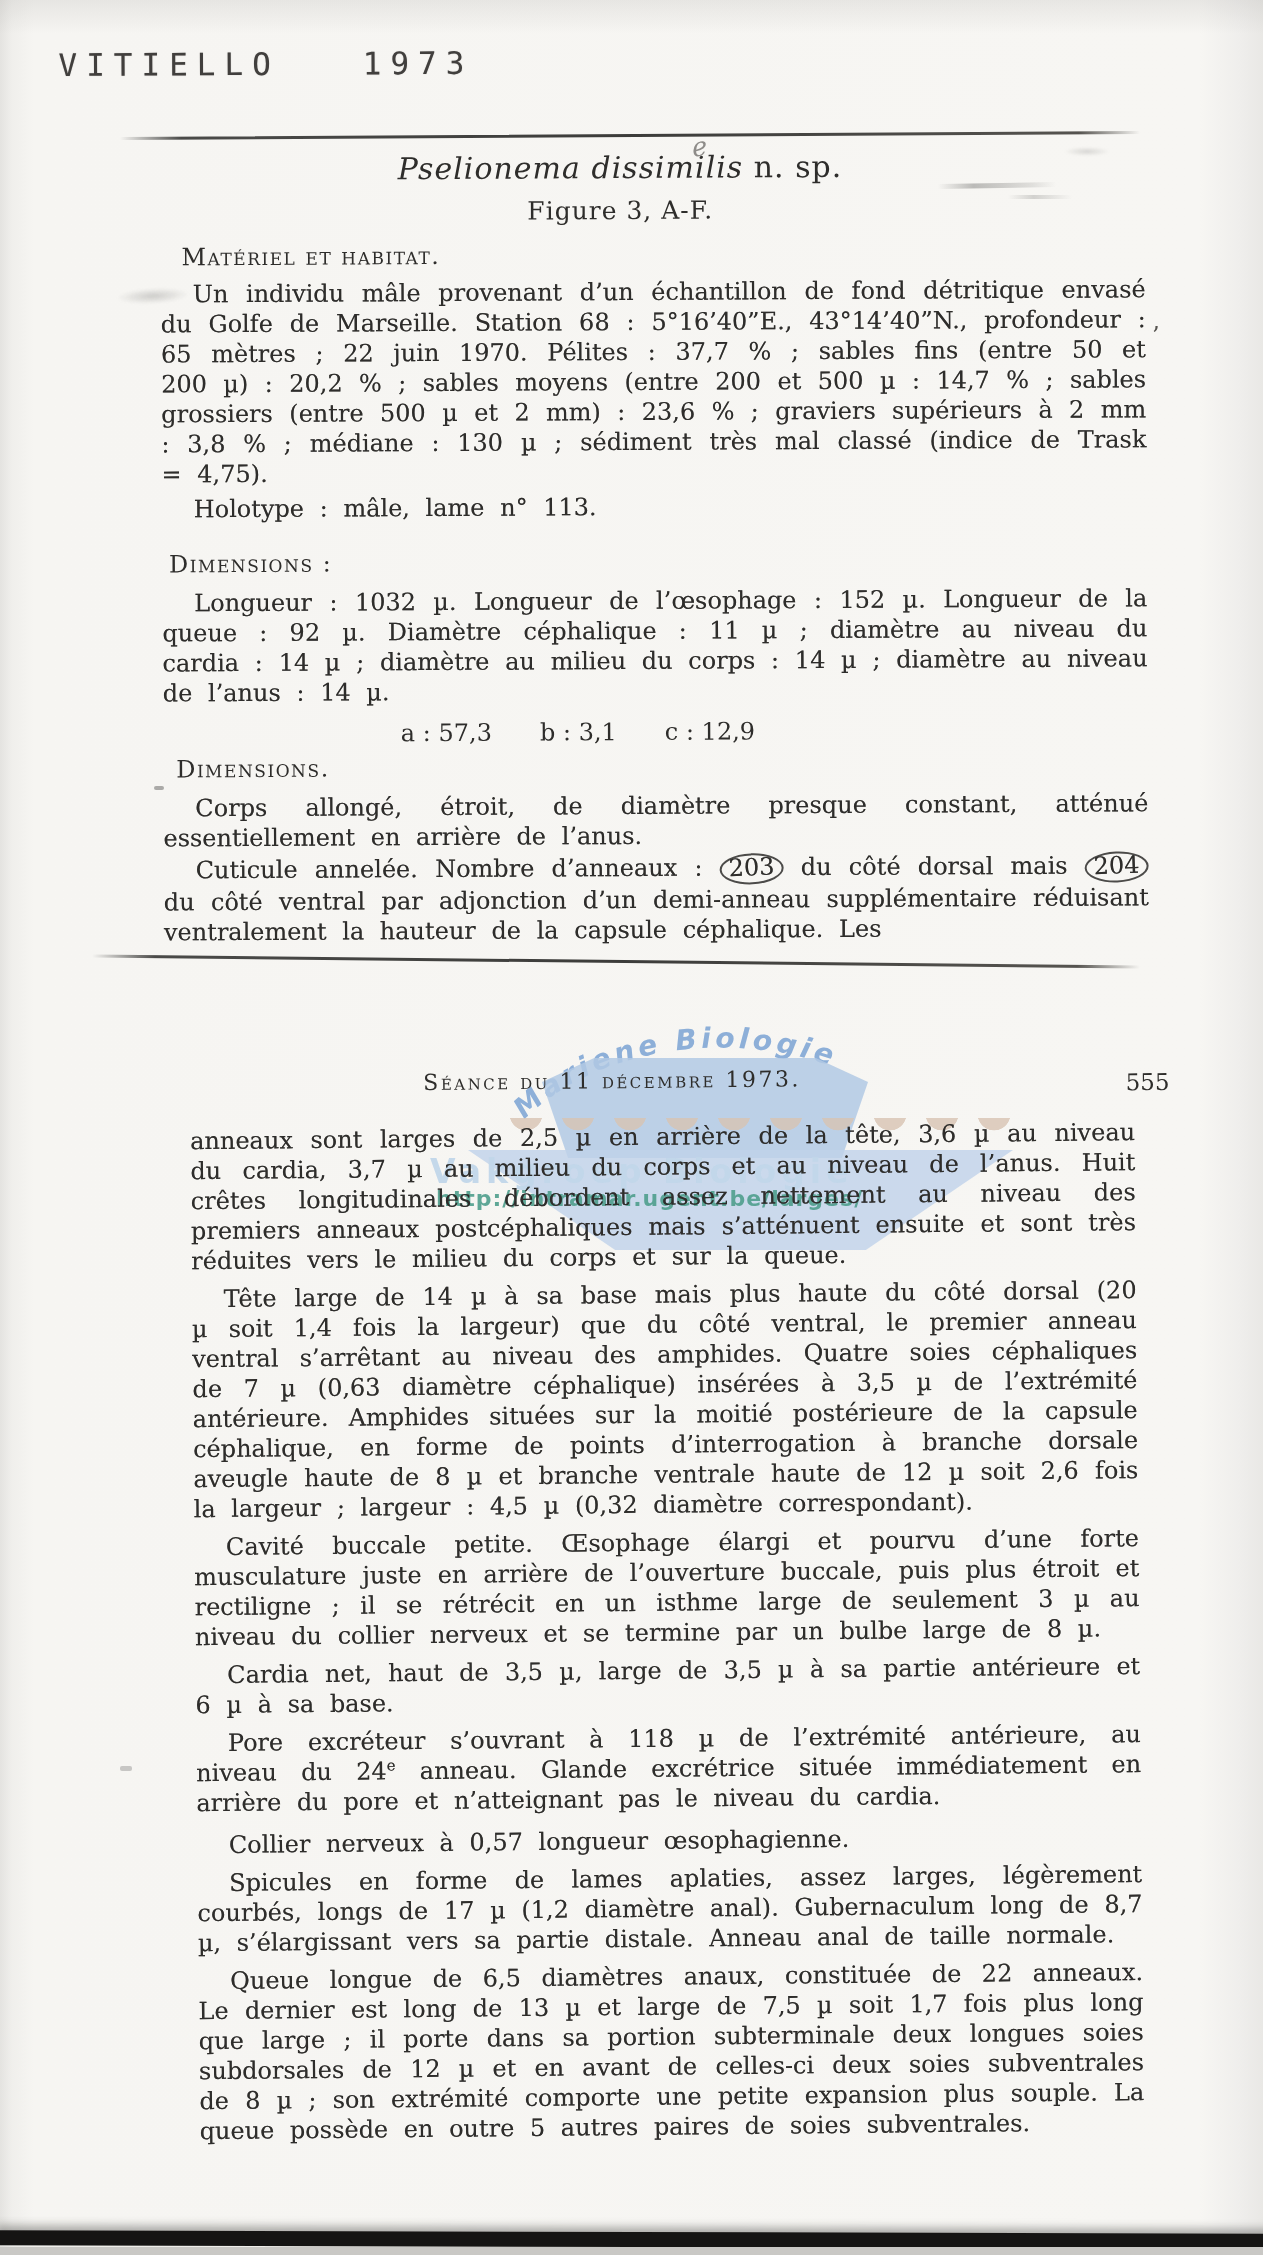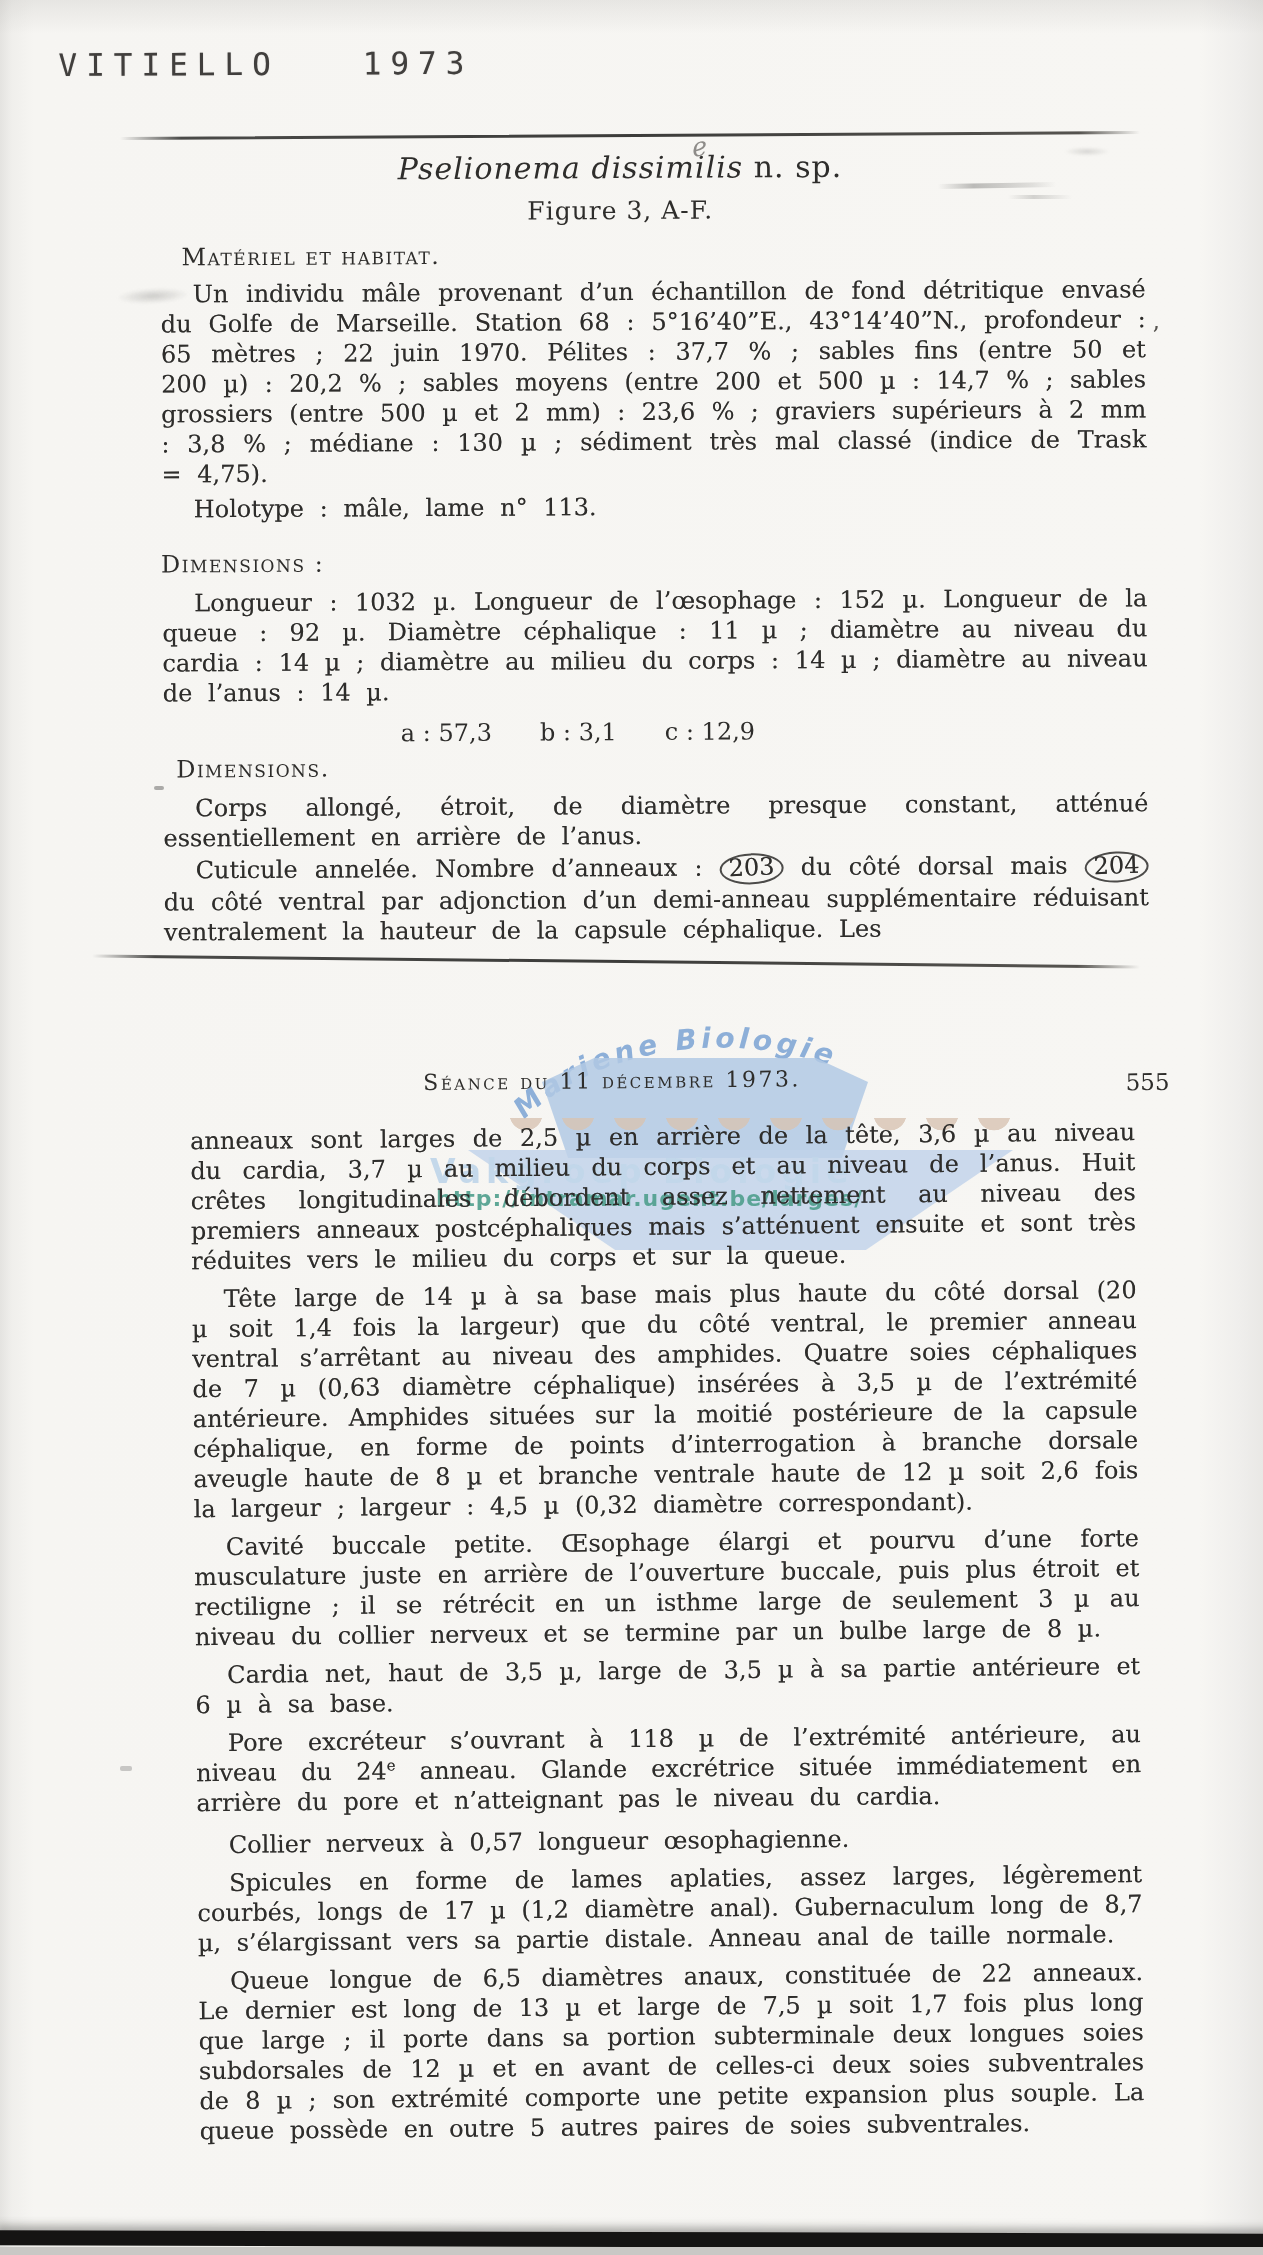--- a/index.html
+++ b/index.html
@@ -105,21 +105,21 @@
     </div>
 
     <div class="figure-line">Figure 3, A-F.</div>
 
     <div class="heading" style="left:186px;top:241px;">Matériel et habitat.</div>
 
     <div class="para indent w1" style="top:277px;">Un individu mâle provenant d’un échantillon de fond détritique envasé du Golfe de Marseille. Station 68 : 5°16’40”E., 43°14’40”N., profondeur : 65 mètres ; 22 juin 1970. Pélites : 37,7 % ; sables fins (entre 50 et 200 µ) : 20,2 % ; sables moyens (entre 200 et 500 µ : 14,7 % ; sables grossiers (entre 500 µ et 2 mm) : 23,6 % ; graviers supérieurs à 2 mm : 3,8 % ; médiane : 130 µ ; sédiment très mal classé (indice de Trask = 4,75).</div>
 
     <div class="para indent w1" style="top:492px;">Holotype : mâle, lame n° 113.</div>
 
-    <div class="heading" style="left:164px;top:548px;">Dimensions :</div>
+    <div class="heading" style="left:172px;top:548px;">Dimensions :</div>
 
     <div class="para indent w1" style="top:586px;">Longueur : 1032 µ. Longueur de l’œsophage : 152 µ. Longueur de la queue : 92 µ. Diamètre céphalique : 11 µ ; diamètre au niveau du cardia : 14 µ ; diamètre au milieu du corps : 14 µ ; diamètre au niveau de l’anus : 14 µ.</div>
 
     <div class="ratios">
       <span>a : 57,3</span>
       <span>b : 3,1</span>
       <span>c : 12,9</span>
     </div>
 
     <div class="heading" style="left:178px;top:753px;">Dimensions.</div>

